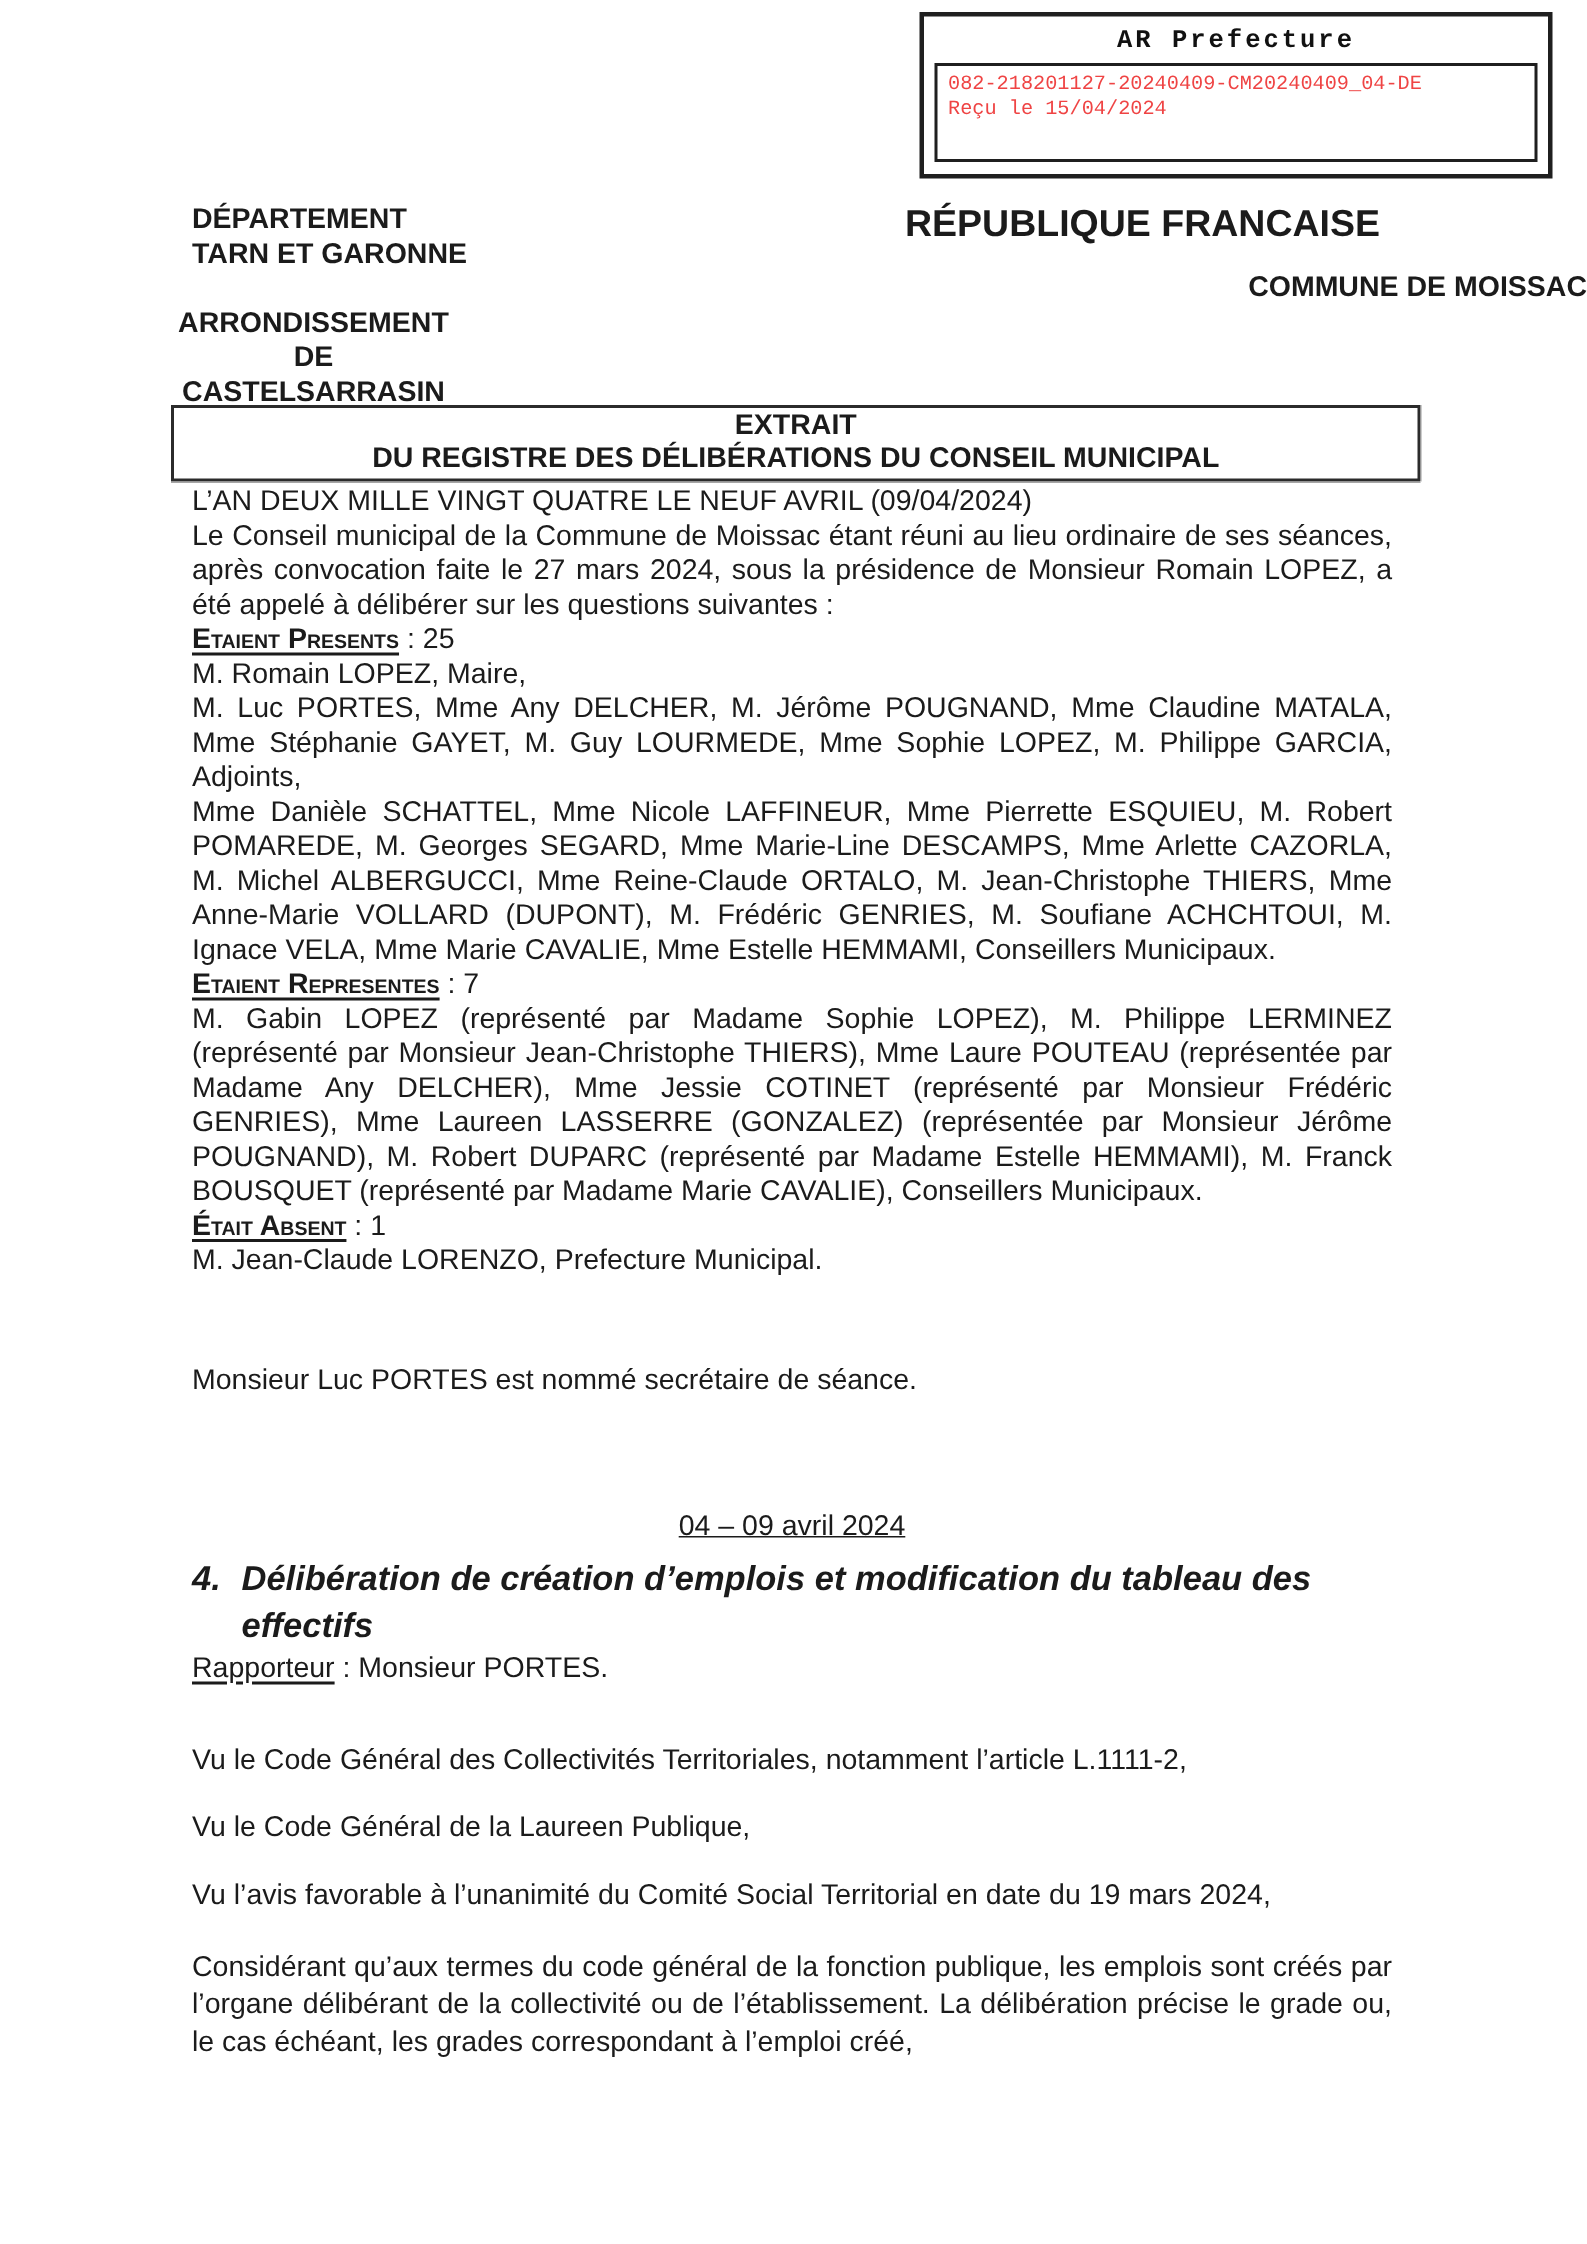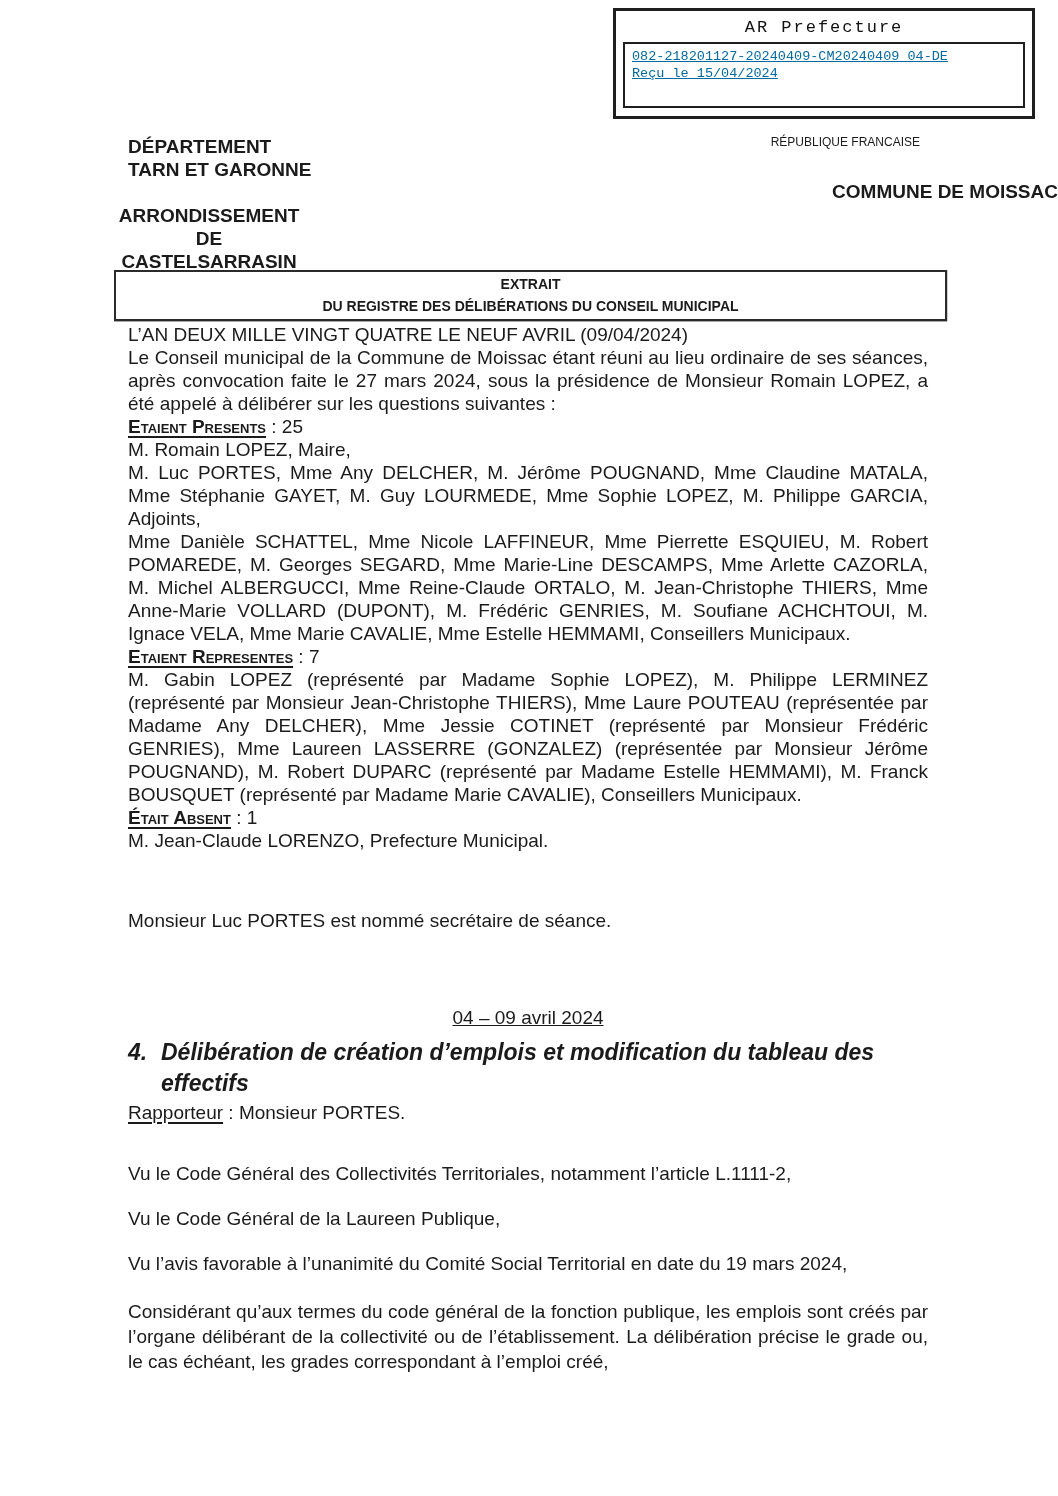--- a/index.html
+++ b/index.html
@@ -7,40 +7,40 @@
     position:relative; width:1058px; height:1496px; background:#ffffff;
     font-family:"Liberation Sans", sans-serif; color:#1b1b1b; overflow:hidden;
   }
 
   
   .ar-outer {
     position:absolute; top:8px; left:613px; width:422px;
     border:3px solid #1f1f1f; background:#ffffff; box-sizing:border-box;
   }
   .ar-title {
-    font-family:"Liberation Mono", monospace; font-weight:normal; font-size:17px;
+    font-family:"Liberation Mono", monospace; font-weight:bold; font-size:17px;
     letter-spacing:2px; text-align:center; padding:7px 0 5px 0; color:#111;
   }
   .ar-inner {
     border:2px solid #1f1f1f; margin:0 7px 8px 7px; padding:4px 7px 24px 7px;
     font-family:"Liberation Mono", monospace; font-size:13.5px; line-height:17px;
-    color:#0369a1; white-space:nowrap; overflow:hidden;text-decoration:underline;
+    color:#ef4444; white-space:nowrap; overflow:hidden;
   }
 
   
   .hdr-left  { position:absolute; left:128px; top:135px; font-weight:bold; font-size:19px; line-height:23px; }
-  .hdr-rep   { position:absolute; right:138px; top:135px; font-weight:normal; font-size:12px; }
+  .hdr-rep   { position:absolute; right:138px; top:135px; font-weight:bold; font-size:25px; }
   .hdr-com   { position:absolute; left:0; top:181px; width:100%; text-align:right; font-weight:bold; font-size:19px; }
   .hdr-arr   { position:absolute; left:112px; top:204px; width:194px; text-align:center; font-weight:bold; font-size:19px; line-height:23px; }
 
   
   .main { position:absolute; left:114px; top:270px; width:833px; }
   .extrait-box {
     border:2px solid #2b2b2b; box-shadow:0 1px 0 rgba(0,0,0,.35), 1px 0 0 rgba(0,0,0,.2);
-    padding:1px 0 2px 0; text-align:center; font-weight:bold; font-size:14px; line-height:22px;
+    padding:1px 0 2px 0; text-align:center; font-weight:bold; font-size:19px; line-height:22px;
   }
   .content { margin:2px 19px 0 14px; font-size:19px; line-height:23px; text-align:justify; }
   .content p { margin:0; }
   b { font-weight:normal; }
   .sc-label {
     font-weight:bold; font-variant:small-caps;
     text-decoration:underline; text-decoration-thickness:2px; text-underline-offset:3px;
   }
   .u-label { text-decoration:underline; text-decoration-thickness:1.5px; text-underline-offset:3px;text-align:center; }
 

